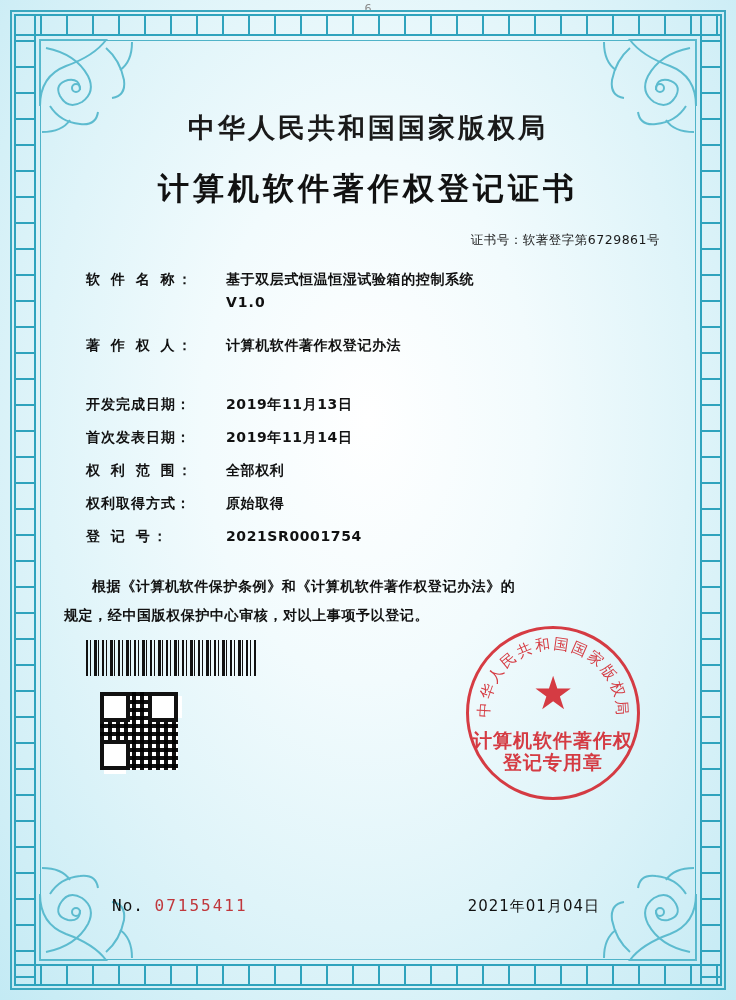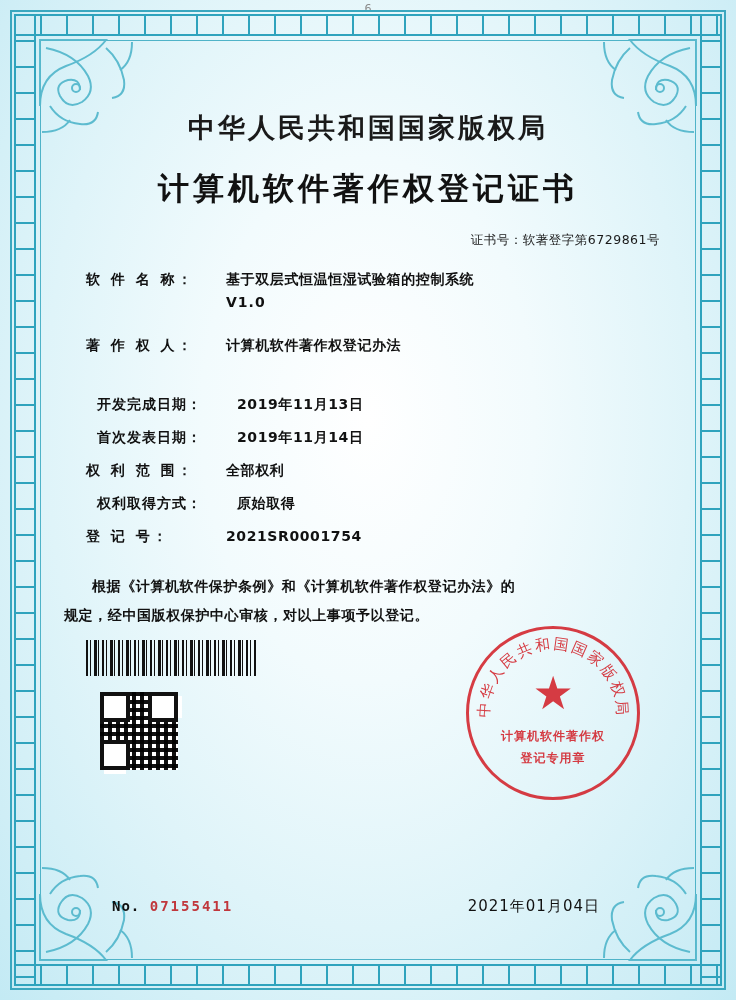--- a/index.html
+++ b/index.html
@@ -147,21 +147,21 @@
     font-size: 14px;
     color: #111;
   }
   .field-label {
     width: 140px;
     flex: 0 0 140px;
     letter-spacing: 3px;
     font-family: "DejaVu Sans", sans-serif;
     font-weight: 700;
   }
-  .field-label.tight { letter-spacing: 1px; margin-left: 11px; }
+  .field-label.tight { letter-spacing: 1px; }
   .field-value {
     flex: 1;
     letter-spacing: 0.6px;
     font-weight: 700;
   }
   .field-value .line2 { display: block; margin-top: 5px; letter-spacing: 1px; }
 
   .gap-lg { height: 26px; }
   .gap-md { height: 12px; }
 
@@ -239,21 +239,21 @@
     top: 38%;
     transform: translate(-50%, -50%);
     font-size: 46px;
     line-height: 1;
     color: #d3222a;
   }
   .seal .seal-line1, .seal .seal-line2 {
     position: absolute;
     left: 0; right: 0;
     text-align: center;
-    font-size: 12px;
+    font-size: 19px;
     letter-spacing: 1px;
     font-weight: 700;
     font-family: "DejaVu Sans", sans-serif;
   }
   .seal .seal-line1 { top: 59%; }
   .seal .seal-line2 { top: 72%; }
 
   
   .footer {
     position: absolute;
@@ -263,22 +263,21 @@
     display: flex;
     justify-content: space-between;
     align-items: baseline;
     font-size: 15px;
     color: #111;
   }
   .footer-no {
     padding-left: 48px;
     letter-spacing: 1px;
     font-family: "DejaVu Sans Mono", monospace;
-    font-size: 14px;
-    font-weight: bold;
+    font-size: 16px;
   }
   .footer-no .num { color: #c0373c; letter-spacing: 2px; }
   .footer-date {
     padding-right: 72px;
     letter-spacing: 1px;
     font-weight: 400;
   }
 </style>
 </head>
 <body>

